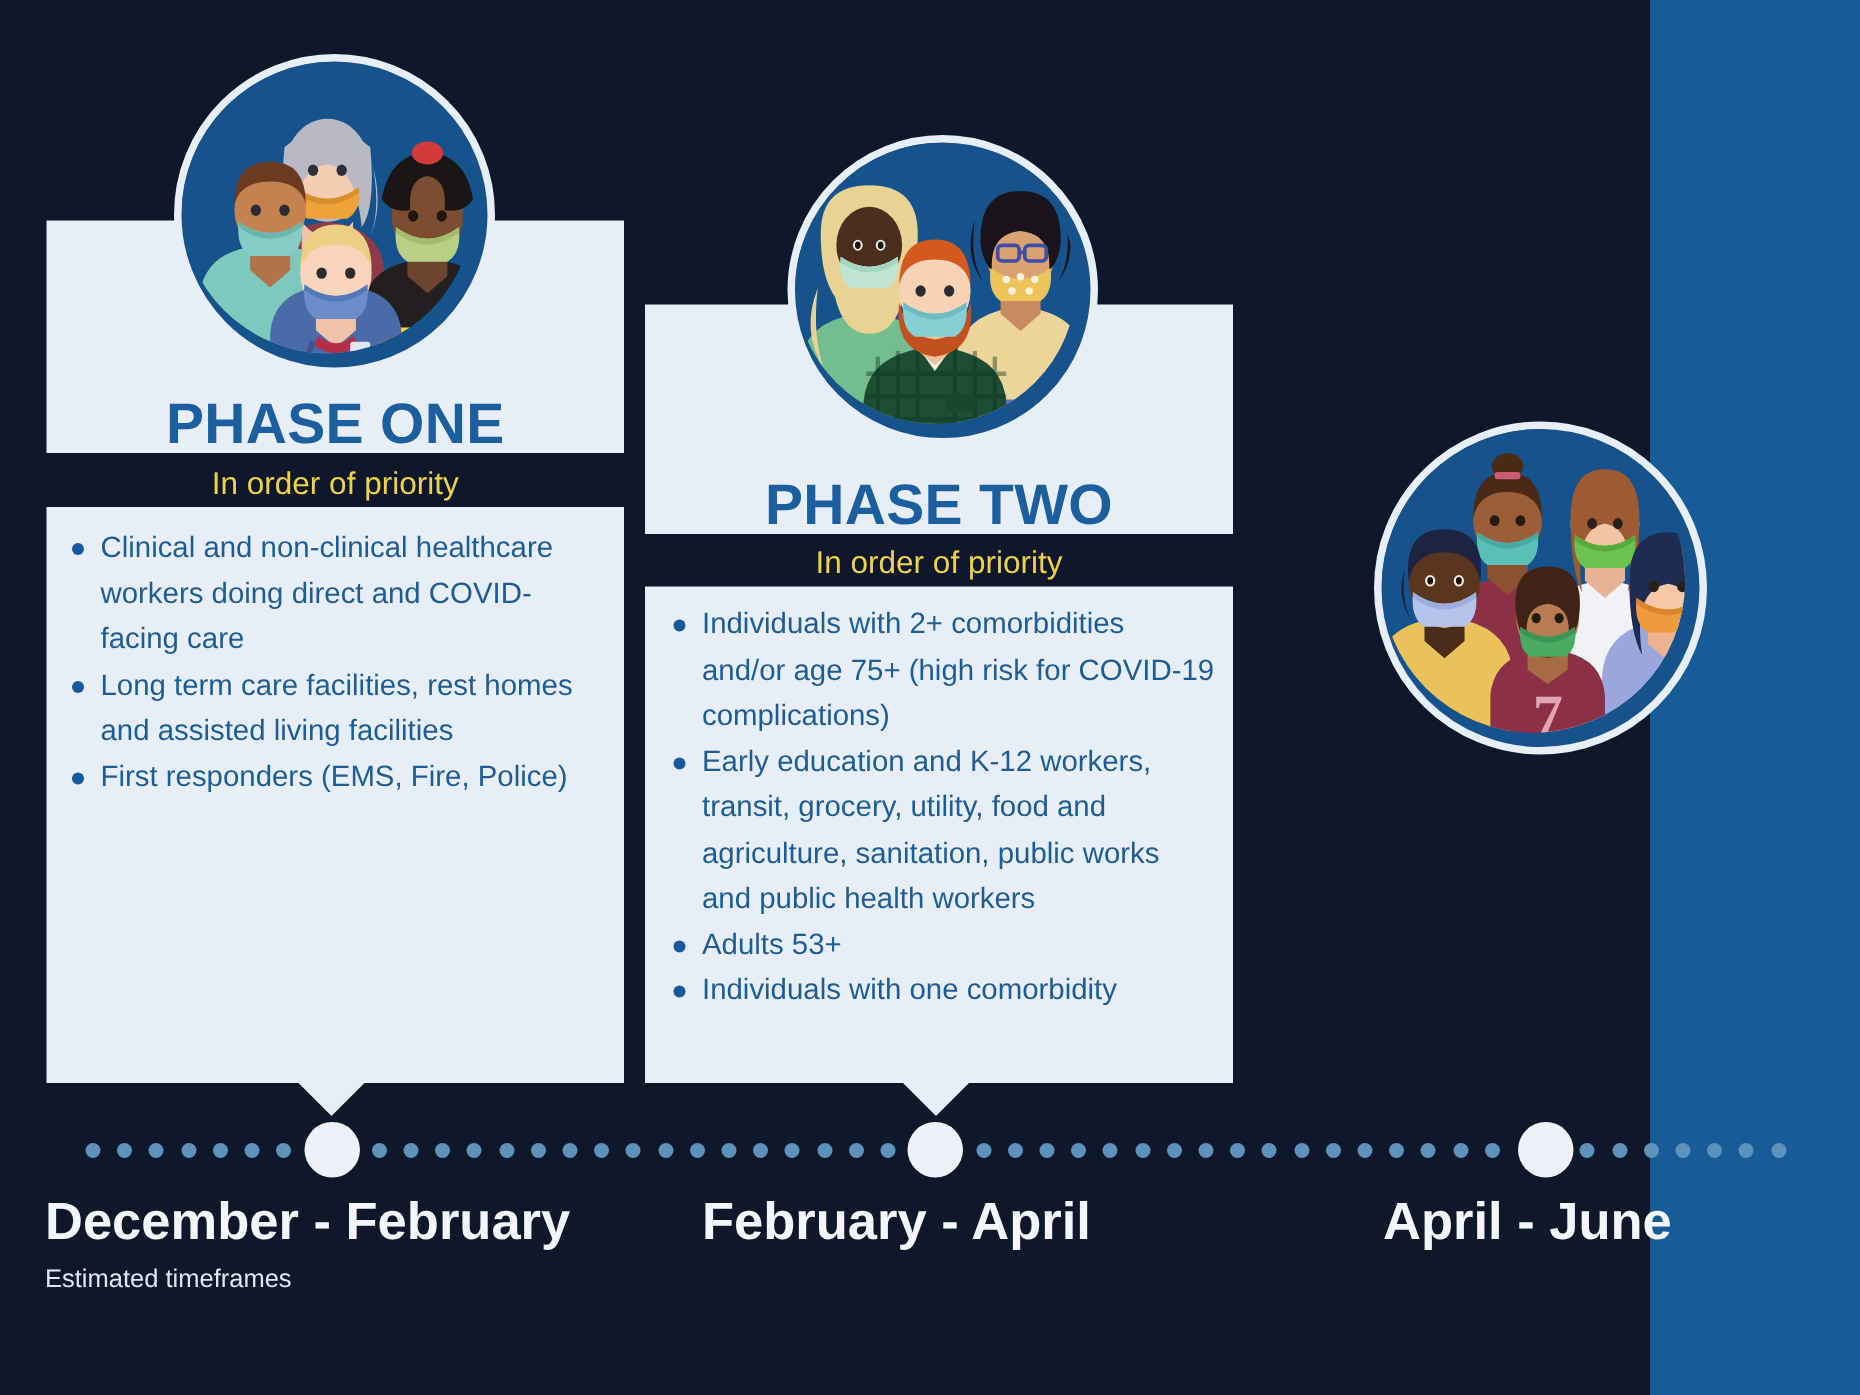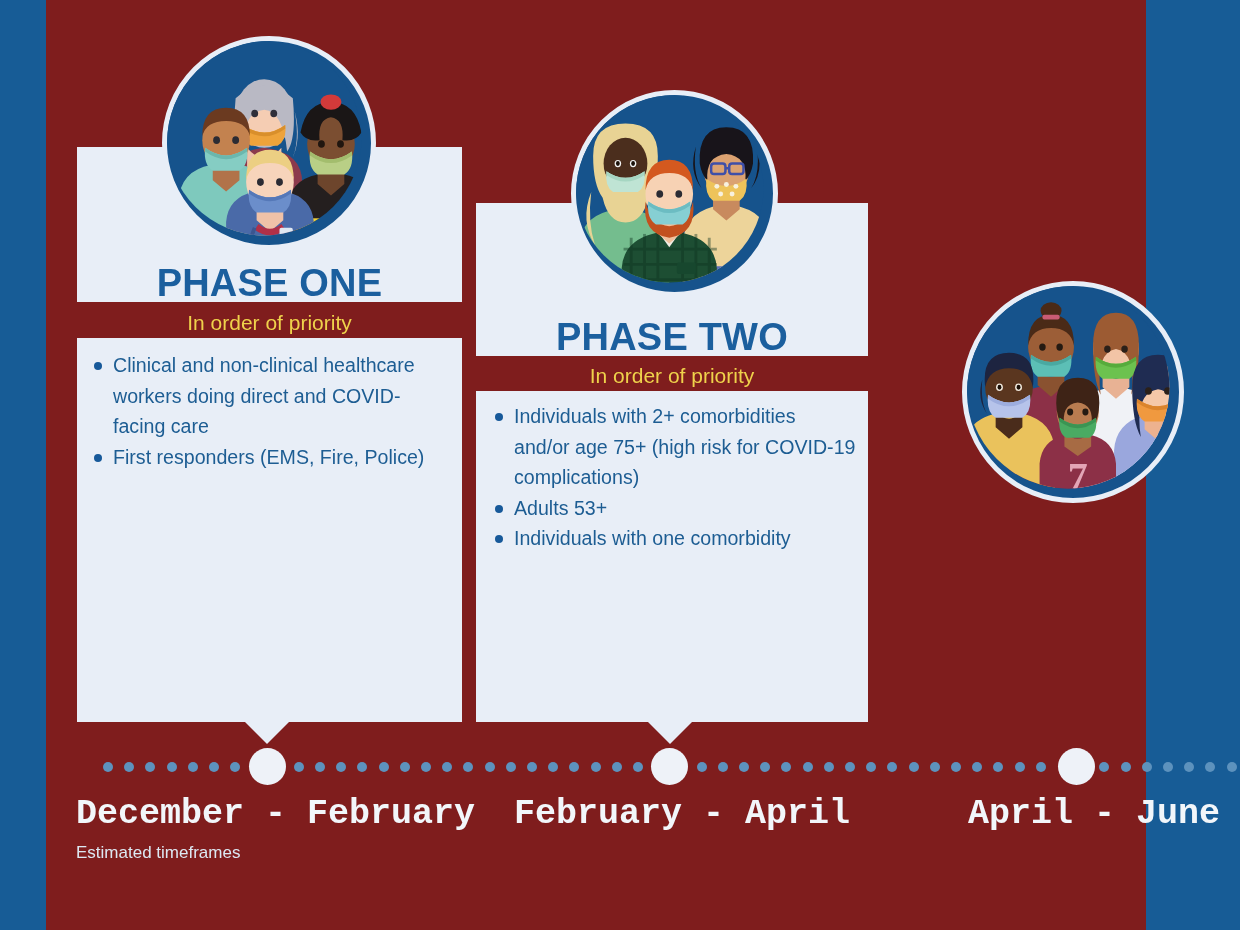--- a/index.html
+++ b/index.html
@@ -11,22 +11,21 @@
     width: 1240px;
     height: 930px;
     background: #175c96;
     font-family: "Liberation Sans", sans-serif;
     overflow: hidden;
   }
   #root {
     position: relative;
     width: 1100px;
     height: 930px;
-    background: #7f1d1d;
-    margin-left: 46px;
+    background: #0f172a;
   }
 
   
   .phase {
     position: absolute;
   }
   .panel-top {
     position: absolute;
     background: #e8eef7;
     left: 0;
@@ -144,21 +143,20 @@
     top: -1px;
   }
 
   .tl-label {
     position: absolute;
     color: #f2f6fa;
     font-weight: bold;
     font-size: 35px;
     line-height: 1;
     white-space: nowrap;
-    font-family: Liberation Mono, monospace;
   }
   .tl-foot {
     position: absolute;
     color: #dde8f2;
     font-size: 17px;
     line-height: 1;
     white-space: nowrap;
   }
 </style>
 </head>
@@ -170,20 +168,21 @@
 
     <div class="panel-top" style="top:0; height:155px;">
       <div class="phase-title" style="top:117px;">PHASE ONE</div>
     </div>
 
     <div class="phase-sub" style="top:165px;">In order of priority</div>
 
     <div class="panel-body" style="top:191px; height:384px;">
       <ul class="bullets" style="left:8px; right:24px; top:12px;">
         <li>Clinical and non-clinical healthcare workers doing direct and COVID-facing care</li>
+        <li>Long term care facilities, rest homes and assisted living facilities</li>
         <li>First responders (EMS, Fire, Police)</li>
       </ul>
     </div>
 
     <div class="pointer" style="left:168px; top:575px;"></div>
   </div>
 
   <div class="bubble" style="left:116px; top:36px; width:214px; height:214px;">
     <svg viewBox="0 0 214 214" width="204" height="204">
       <defs>
@@ -258,20 +257,21 @@
 
     <div class="panel-top" style="top:0; height:153px;">
       <div class="phase-title" style="top:115px;">PHASE TWO</div>
     </div>
 
     <div class="phase-sub" style="top:162px;">In order of priority</div>
 
     <div class="panel-body" style="top:188px; height:331px;">
       <ul class="bullets" style="left:10px; right:12px; top:10px;">
         <li>Individuals with 2+ comorbidities and/or age 75+ (high risk for COVID-19 complications)</li>
+        <li>Early education and K-12 workers, transit, grocery, utility, food and agriculture, sanitation, public works and public health workers</li>
         <li>Adults 53+</li>
         <li>Individuals with one comorbidity</li>
       </ul>
     </div>
 
     <div class="pointer" style="left:172px; top:519px;"></div>
   </div>
 
   <div class="bubble" style="left:525px; top:90px; width:207px; height:207px;">
     <svg viewBox="0 0 207 207" width="197" height="197">

